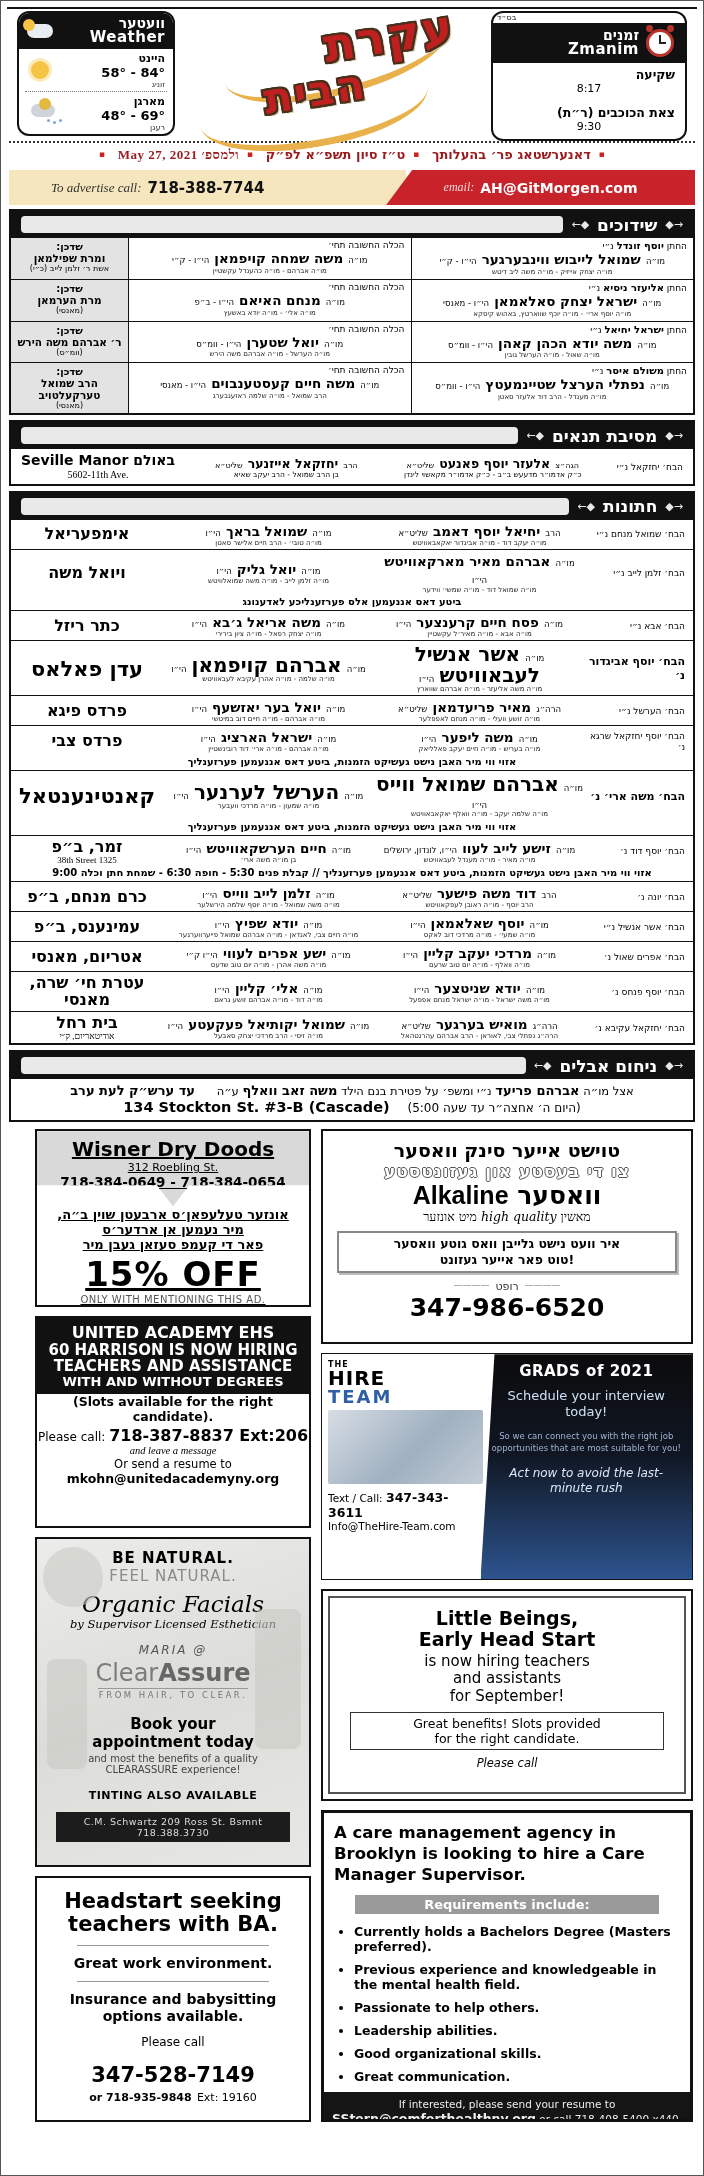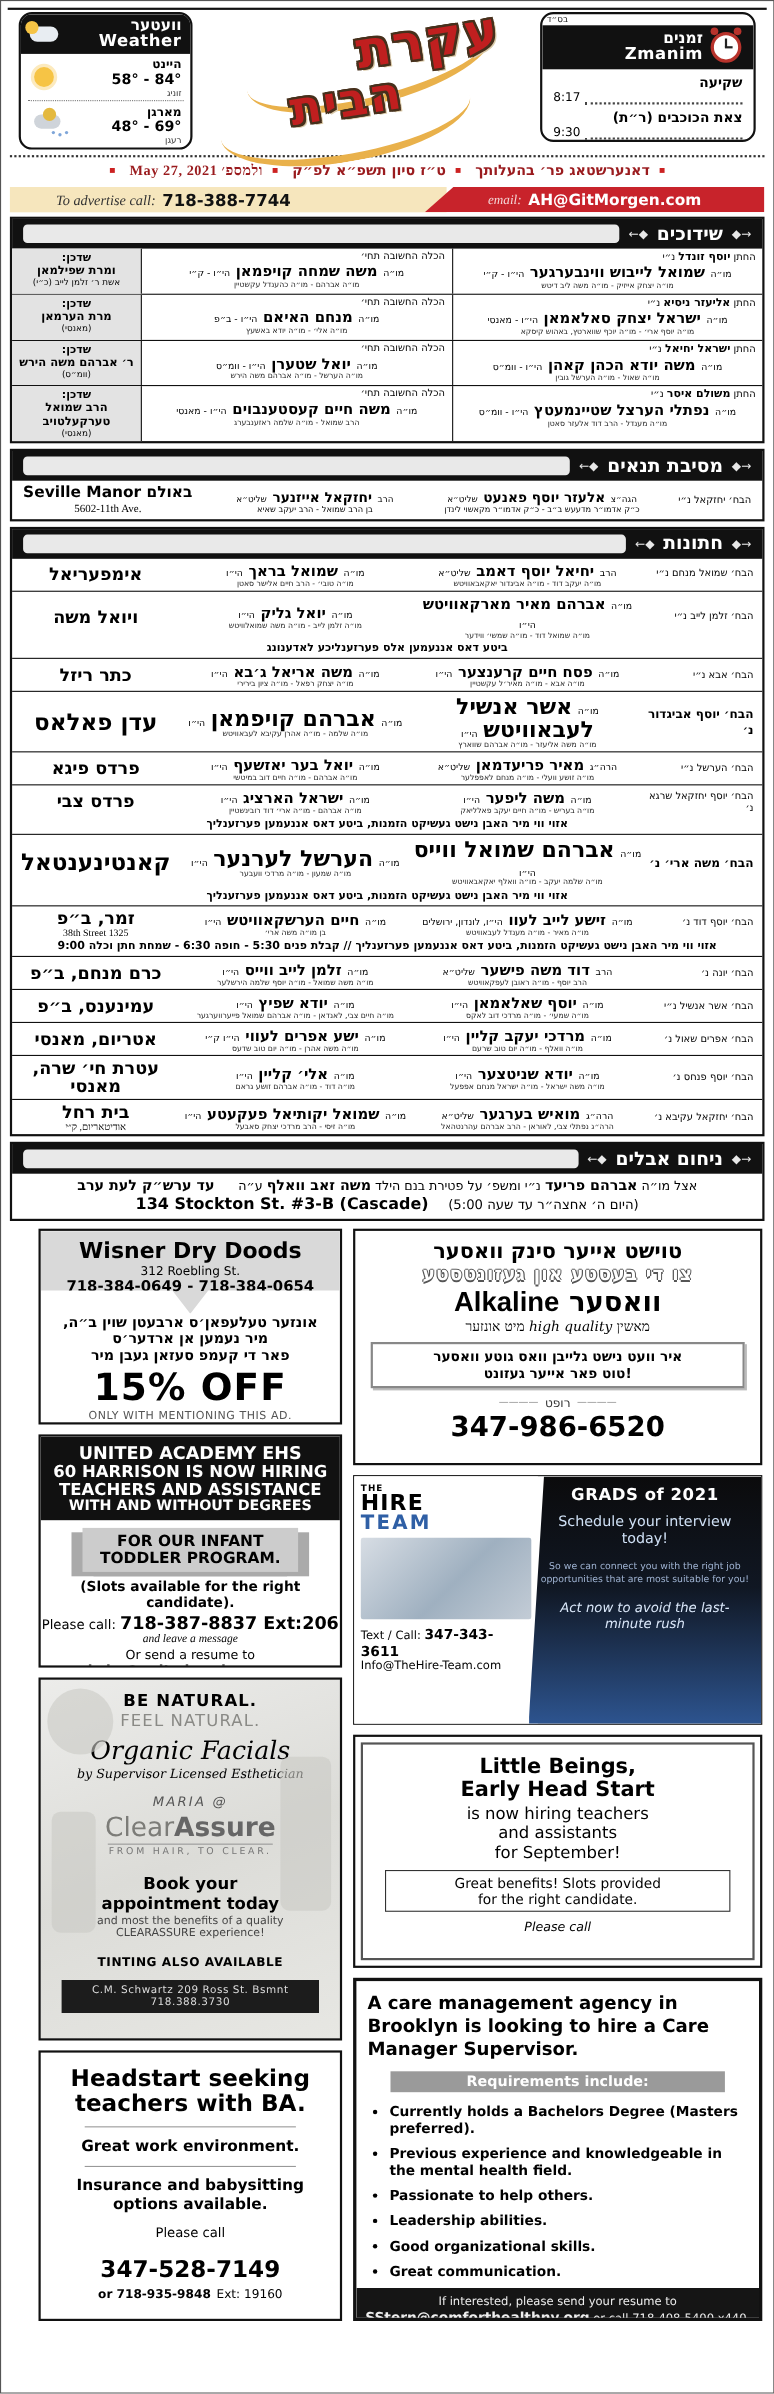--- a/index.html
+++ b/index.html
@@ -25,21 +25,21 @@
   .sun { width:18px; height:18px; border-radius:50%; background:#f6c445; box-shadow:0 0 0 3px rgba(246,196,69,.35); margin:0 4px; flex:none; }
   .raincloud { width:24px; height:13px; border-radius:10px; background:#cfd4da; position:relative; margin:0 4px 6px; flex:none; }
   .raincloud:before { content:""; position:absolute; top:-6px; right:4px; width:12px; height:12px; border-radius:50%; background:#e4b93f; z-index:-0; }
   .raincloud:after { content:""; position:absolute; bottom:-5px; right:5px; width:3px; height:3px; border-radius:50%; background:#7fa6d9;
                      box-shadow:6px 2px 0 #7fa6d9, 12px 0 0 #7fa6d9; }
   .cloudsun { width:26px; height:14px; border-radius:8px; background:#e8edf2; position:relative; flex:none; margin-right:6px;}
   .cloudsun:before { content:""; position:absolute; top:-5px; left:-4px; width:12px; height:12px; border-radius:50%; background:#f6c445; }
   .zm-bsd { font-size:8px; text-align:left; direction:rtl; padding:0 4px 1px; color:#222; }
   .zm-row { padding:4px 10px 0; direction:rtl; }
   .zm-lbl { font-weight:bold; font-size:12.5px; }
-  .zm-dots { display:flex; direction:ltr; align-items:flex-end; gap:4px; font-size:11px; }
+  .zm-dots { display:flex; direction:ltr; align-items:center; gap:4px; font-size:11px;flex-direction:column; }
   .zm-dots .leader { flex:1; border-bottom:2px dotted #444; height:10px; }
   .clockwrap { position:relative; width:34px; height:34px; flex:none; margin-left:4px; }
   .clock { position:absolute; inset:3px; border:3px solid #b8332c; border-radius:50%; background:#fff; }
   .clock:before { content:""; position:absolute; left:10px; top:3px; width:2px; height:8px; background:#222; }
   .clock:after  { content:""; position:absolute; left:10px; top:10px; width:7px; height:2px; background:#222; }
   .clockwrap:before, .clockwrap:after { content:""; position:absolute; top:-1px; width:7px; height:7px; border-radius:50%; background:#b8332c; }
   .clockwrap:before { left:3px; } .clockwrap:after { right:3px; }
 
   .logo { flex:1; position:relative; height:130px; }
   .logo .sw { position:absolute; border-bottom:7px solid #e9b14b; border-radius:50%; width:230px; height:80px; }
@@ -48,21 +48,21 @@
   .logo-word { position:absolute; font-weight:bold; color:#c01f1f; letter-spacing:2px;
        text-shadow:2px 2px 0 #46301c,-2px -2px 0 #46301c,2px -2px 0 #46301c,-2px 2px 0 #46301c,0 2px 0 #46301c,2px 0 0 #46301c,0 -2px 0 #46301c,-2px 0 0 #46301c, 3px 3px 0 #d9c9a8; }
   .lw1 { top:-2px; right:30px; font-size:46px; transform:rotate(-9deg); }
   .lw2 { top:56px; right:118px; font-size:42px; transform:rotate(-9deg); }
 
   .dotline { border-top:2px dotted #333; margin:2px 2px; }
   .dateline { text-align:center; color:#9a1b1e; font-weight:bold; font-size:13px; padding:2px 0 6px; }
   .dateline .sq { color:#c22; font-size:9px; vertical-align:2px; padding:0 8px; }
   .dateline .en { font-family:"Liberation Serif", serif; letter-spacing:.5px; }
 
-  .contactbar { display:flex; direction:ltr; height:23px; margin:1px 2px 4px; }
+  .contactbar { display:flex; direction:ltr; height:35px; margin:1px 2px 4px; }
   .cb-left { flex:1.15; background:#f6e6bd; display:flex; align-items:center; padding-left:42px; gap:6px; }
   .cb-left .lab { font-family:"Liberation Serif", serif; font-style:italic; font-size:13px; color:#333; }
   .cb-left .ph  { font-weight:bold; font-size:15px; color:#111; }
   .cb-right { flex:1; background:#c8232b; color:#fff; display:flex; align-items:center; justify-content:center; gap:6px;
               clip-path:polygon(26px 0, 100% 0, 100% 100%, 0 100%); margin-left:-20px; }
   .cb-right .lab { font-family:"Liberation Serif", serif; font-style:italic; font-size:12px; color:#f3d7d7; }
   .cb-right .em { font-weight:bold; font-size:14px; }
 
   
   .sec { border:2px solid #111; margin:0 2px 5px; background:#fff; }
@@ -122,21 +122,21 @@
   .nich-l2 .addr { font-weight:bold; font-size:14.5px; direction:ltr; unicode-bidi:embed; padding-right:14px; }
 
   
   .ads { display:flex; direction:ltr; gap:10px; padding:2px 4px 0 28px; height:995px; }
   .col { display:flex; flex-direction:column; gap:9px; }
   .col.left { width:276px; flex:none; }
   .col.right { flex:1; }
   .ad { border:2px solid #111; background:#fff; overflow:hidden; }
 
   
-  .wisner { height:178px; text-align:center; direction:ltr; }
+  .wisner { height:178px; text-align:center; direction:ltr;text-decoration:underline; }
   .wis-ban { background:#d9d9d9; clip-path:polygon(0 0,100% 0,100% 72%,56% 72%,50% 100%,44% 72%,0 72%); padding:6px 4px 16px; }
   .wis-name { font-weight:bold; font-size:20px; }
   .wis-addr { font-size:11px; }
   .wis-ph { font-weight:bold; font-size:13.5px; }
   .wis-yi { direction:rtl; font-weight:bold; font-size:13px; line-height:1.15; margin-top:2px; }
   .wis-off { font-weight:bold; font-size:34px; letter-spacing:1px; margin:1px 0 0; }
   .wis-small { font-size:10px; color:#555; letter-spacing:.5px; line-height:1.2; }
 
   
   .united { height:212px; text-align:center; direction:ltr; }
@@ -710,24 +710,20 @@
           <div>HOISERY &amp; LINEN NOT INCLUDED.</div>
         </div>
       </div>
 
       <div class="ad united">
         <div class="un-head">
           <div class="l1">UNITED ACADEMY EHS</div>
           <div class="l2">60 HARRISON IS NOW HIRING</div>
           <div class="l3">TEACHERS AND ASSISTANCE</div>
           <div class="l4">WITH AND WITHOUT DEGREES</div>
-        </div>
-        <div class="un-gray">
-          <div>FOR OUR INFANT</div>
-          <div>TODDLER PROGRAM.</div>
         </div>
         <div class="un-line1">(Slots available for the right candidate).</div>
         <div class="un-line2"><span>Please call:</span> <b>718-387-8837 Ext:206</b></div>
         <div class="un-line3">and leave a message</div>
         <div class="un-line4"><span>Or send a resume to</span> <b>mkohn@unitedacademyny.org</b></div>
       </div>
 
       <div class="ad benat">
         <span class="bn-blob" style="width:60px;height:60px;top:8px;left:6px;"></span>
         <span class="bn-blob" style="width:40px;height:110px;border-radius:8px;top:120px;left:10px;"></span>

